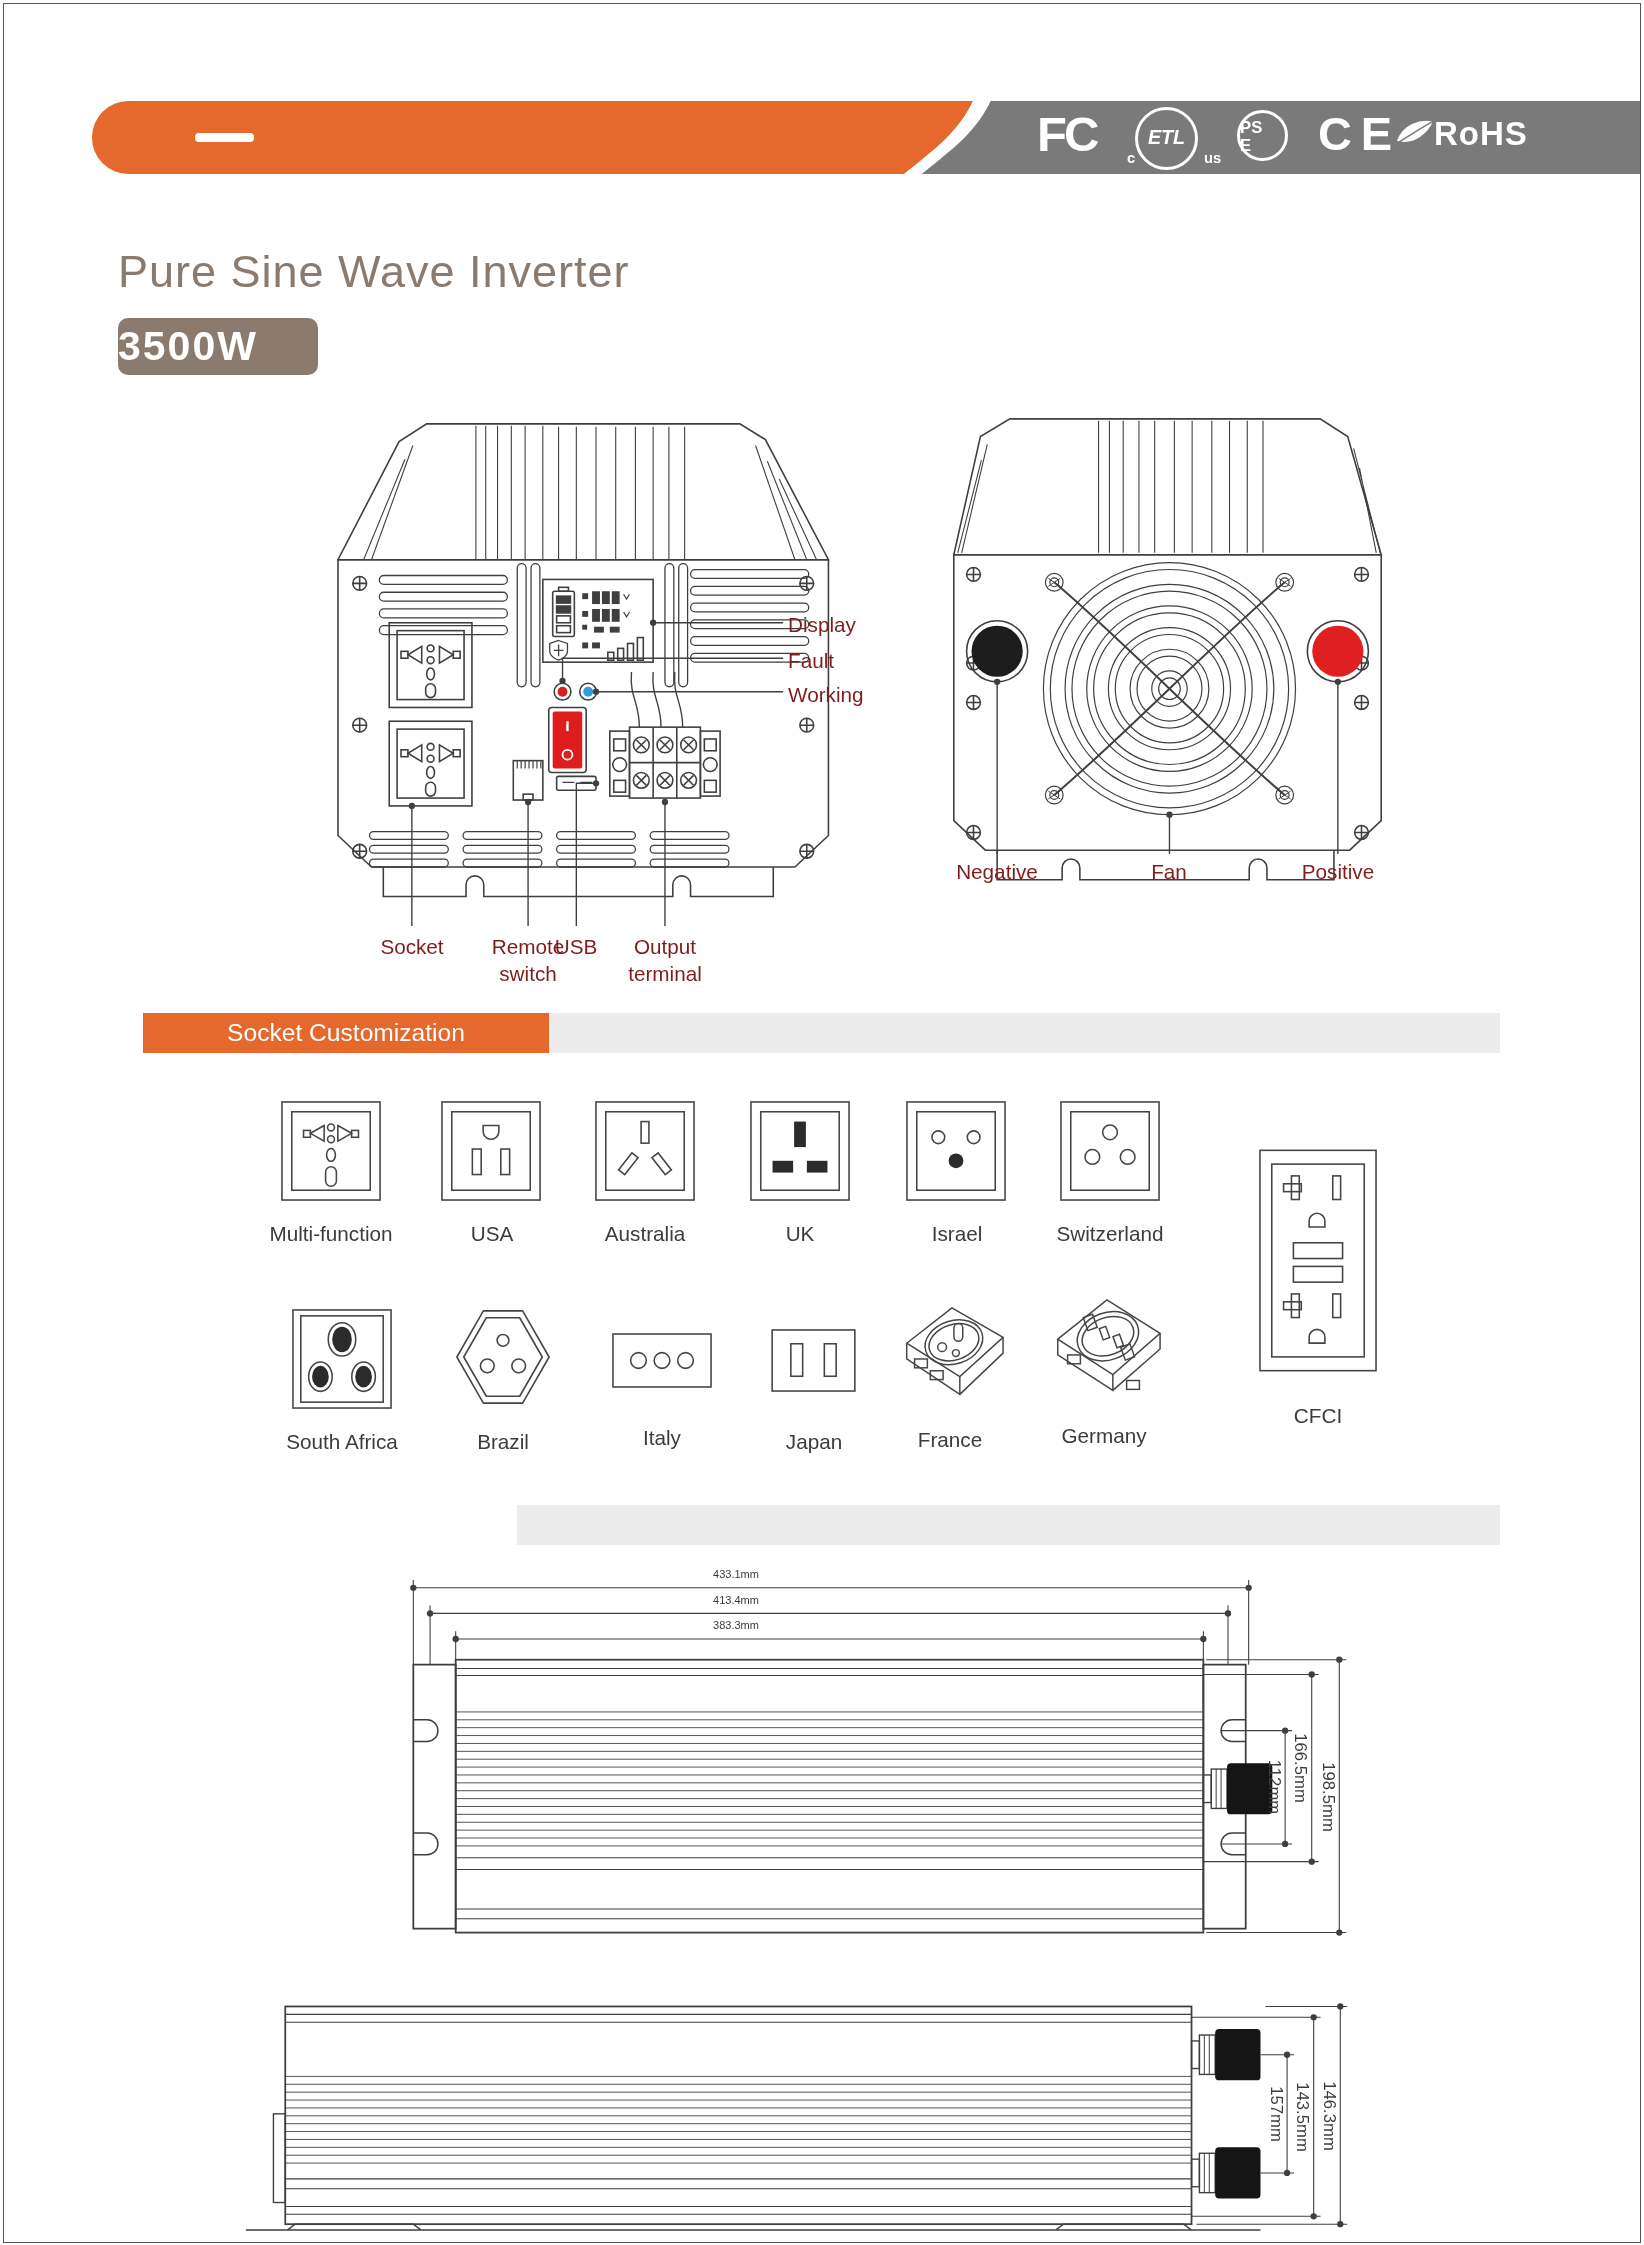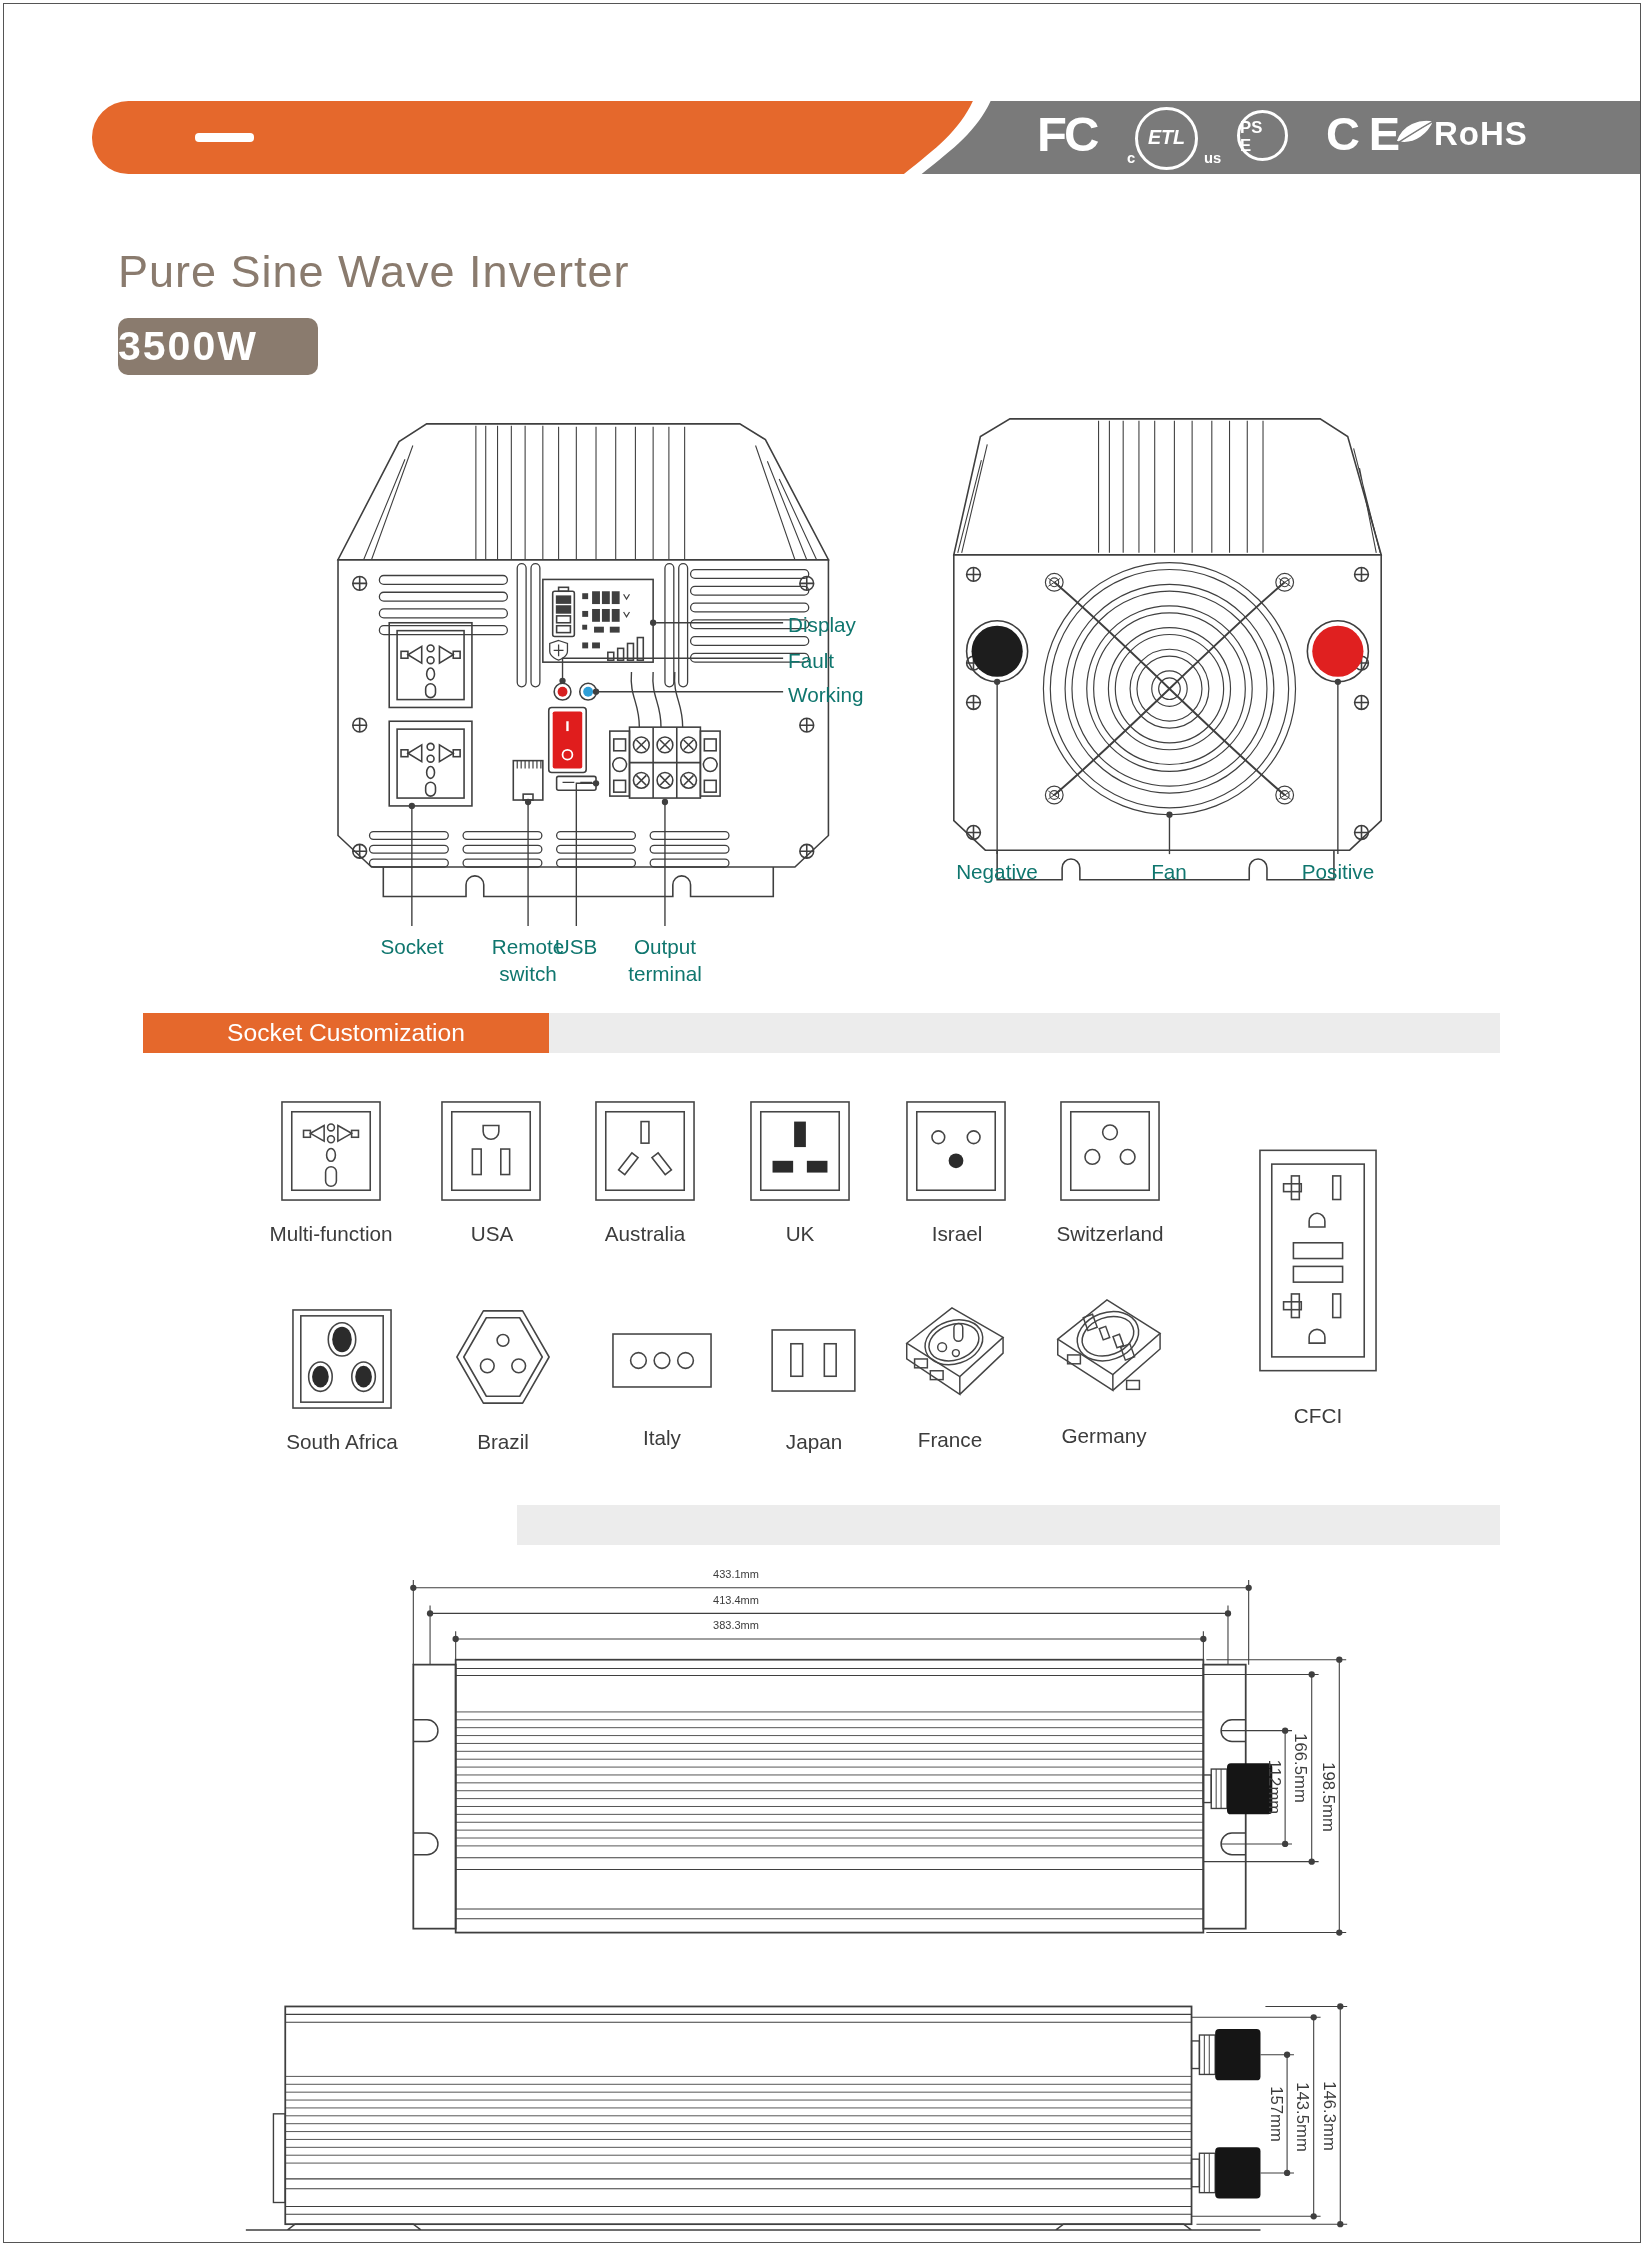--- a/index.html
+++ b/index.html
@@ -7,25 +7,25 @@
   .frame{position:absolute;inset:3px;border:1px solid #555;pointer-events:none;}
   .a{position:absolute;}
   .banner-text{position:absolute;left:281px;top:112px;color:#fff;font-size:44px;letter-spacing:4.9px;font-weight:400;}
   .dash{position:absolute;left:195px;top:133px;width:59px;height:8.9px;background:#fff;border-radius:3.9px;}
   .logo{position:absolute;color:#fff;}
   .fcc{left:1037px;top:106px;font-size:49px;font-weight:bold;letter-spacing:-3px;}
   .etl{left:1135px;top:107px;width:57px;height:57px;border:3.9px solid #fff;border-radius:50%;text-align:center;line-height:55px;font-size:19.7px;font-weight:bold;font-style:italic;}
   .etl-c{left:1127px;top:150px;font-size:14.8px;font-weight:bold;}
   .etl-us{left:1204px;top:150px;font-size:14.8px;font-weight:bold;}
   .pse{left:1237px;top:110px;width:51px;height:51px;border:3px solid #fff;border-radius:50%;text-align:left;font-size:16.7px;font-weight:bold;line-height:1.1;padding-top:5.9px;box-sizing:border-box;}
-  .ce{left:1318px;top:106px;font-size:47px;font-weight:bold;letter-spacing:8.9px;margin-left:8px;}
+  .ce{left:1318px;top:106px;font-size:47px;font-weight:bold;letter-spacing:8.9px;}
   .rohs{left:1434px;top:115px;font-size:33px;font-weight:bold;letter-spacing:1px;}
   .title{position:absolute;left:118px;top:246px;font-size:45px;color:#8a7b6e;font-weight:500;letter-spacing:1px;}
   .badge{position:absolute;left:118px;top:318px;width:200px;height:57px;background:#8a7b6e;border-radius:9.9px;color:#fff;font-size:41px;font-weight:bold;text-align:left;line-height:57px;letter-spacing:2px;}
-  .lbl{position:absolute;color:#0f766e;font-size:20.7px;line-height:1.32;white-space:nowrap;}
+  .lbl{position:absolute;color:#7f1d1d;font-size:20.7px;line-height:1.32;white-space:nowrap;}
   .lblc{transform:translateX(-50%);text-align:center;white-space:normal;}
   .sec-orange{position:absolute;left:143px;width:406px;height:40px;background:#e5682c;color:#fff;font-size:24.6px;text-align:center;line-height:40px;}
   .sec-gray{position:absolute;left:517px;width:983px;height:40px;background:#ececec;}
   .sock-lbl{position:absolute;color:#3c3c3c;font-size:20.7px;transform:translateX(-50%);white-space:nowrap;text-align:center;}
   .dimh{position:absolute;color:#3c3c3c;font-size:11px;transform:translateX(-50%);white-space:nowrap;}
   .dimv{position:absolute;color:#3c3c3c;font-size:16.7px;white-space:nowrap;transform:translate(-50%,-50%) rotate(90deg);}
   svg{display:block;}
 </style>
 </head>
 <body>

